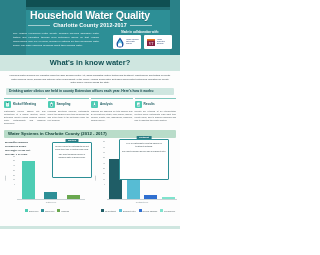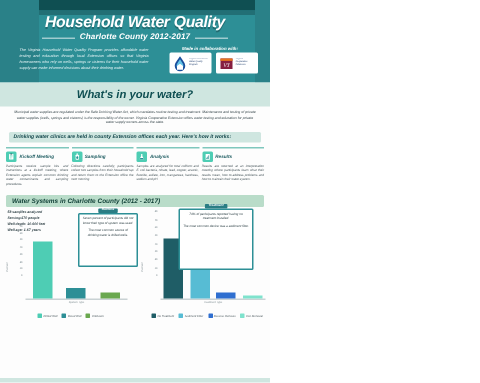--- a/index.html
+++ b/index.html
@@ -2,21 +2,21 @@
 <html><head>
 <meta charset="utf-8">
 <style>
   html,body{margin:0;padding:0;}
   body{
     width:180px;height:255px;overflow:hidden;
     background:#ffffff;
     font-family:"Liberation Sans",sans-serif;
     -webkit-font-smoothing:antialiased;
   }
-  .poster{position:relative;width:180px;height:255px;background:#fdfdfd;font-style:italic;}
+  .poster{position:relative;width:180px;height:229px;background:#fdfdfd;}
 
   
   .header{position:relative;height:55px;background:#2d8f96;overflow:hidden;}
   .hdr-strip{position:absolute;left:0;top:0;width:180px;height:7px;background:#0f4f52;}
   .hdr-strip2{position:absolute;left:0;top:7px;width:180px;height:3px;background:#226f75;}
   .hdr-band{position:absolute;left:0;top:0;width:26px;height:55px;background:#2a8188;}
   .hdr-band-r{position:absolute;right:0;top:0;width:10px;height:55px;background:#2a8188;}
   .title{
     position:absolute;left:0;top:9px;width:180px;text-align:center;
     color:#ffffff;font-weight:bold;font-size:10.5px;letter-spacing:-0.2px;
@@ -167,21 +167,21 @@
         <span class="logo-txt">
           <span>Virginia</span><br>
           <span>Cooperative</span><br>
           <span>Extension</span>
         </span>
       </div>
     </div>
   </div>
 
   <div class="band">
-    <h2>What's in your water?</h2>
+    <h2>What's in know water?</h2>
   </div>
 
   <div class="bodytext">Municipal water supplies are regulated under the Safe Drinking Water Act, which mandates routine testing and treatment. Maintenance and testing of private water supplies (wells, springs and cisterns) is the responsibility of the owner. Virginia Cooperative Extension offers water testing and education for private water supply owners across the state.</div>
 
   <div class="clinic-line">Drinking water clinics are held in county Extension offices each year.  Here's how it works:</div>
 
   <div class="steps">
 
     <div class="step">
       <div class="step-rule"></div>

